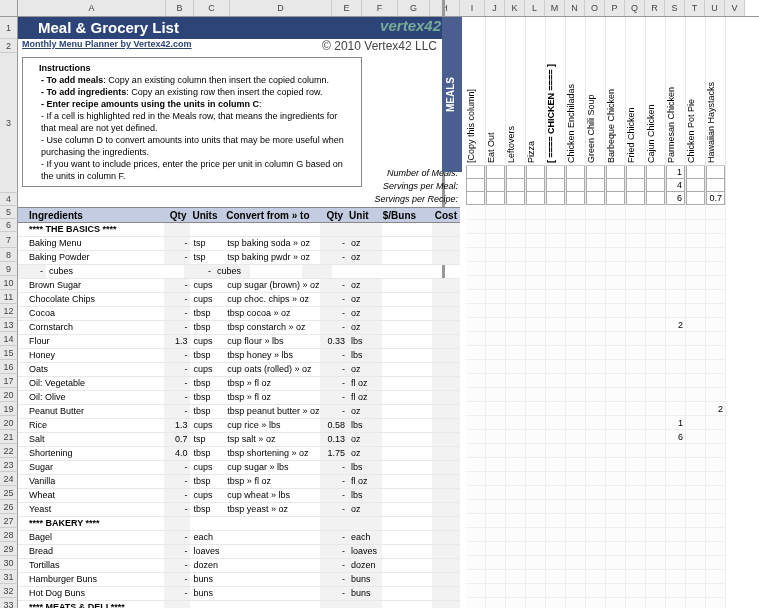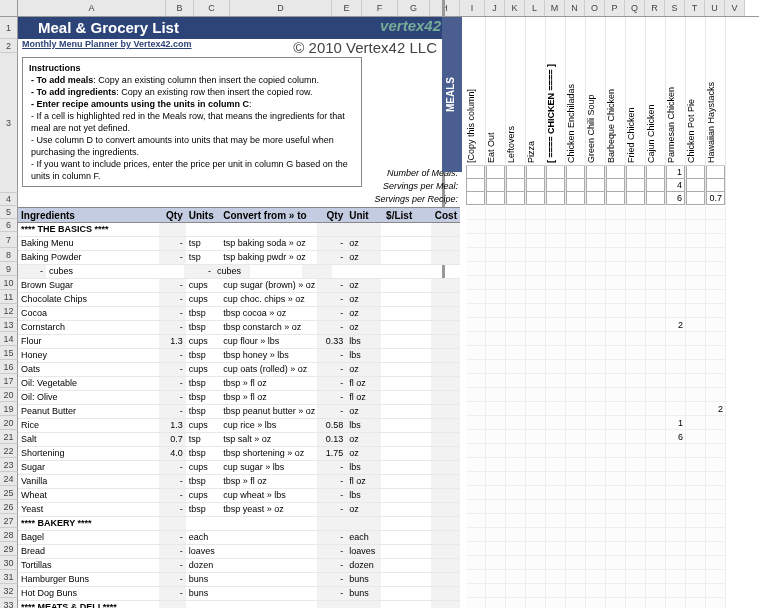--- a/index.html
+++ b/index.html
@@ -12,43 +12,43 @@
 .colh { background: #e8e8e8; border-right: 1px solid #ccc; text-align: center; font-size: 9px; color: #444; line-height: 17px; }
 .row-headers { position: absolute; left: 0; top: 17px; width: 18px; }
 .rowh { height: 14px; background: #e8e8e8; border-bottom: 1px solid #ccc; border-right: 1px solid #999; text-align: center; font-size: 9px; color: #444; line-height: 14px; }
 
 .content { position: absolute; left: 18px; top: 17px; right: 0; bottom: 0; }
 
 
 .title-bar { width: 425px; height: 22px; background: #2d4478; color: #fff; font-size: 15px; font-weight: bold; padding: 2px 20px; }
 .subtitle-row { width: 425px; height: 14px; display: flex; justify-content: space-between; }
 .planner-link { color: #2d4478; text-decoration: underline; font-size: 9px; font-weight: bold; padding-left: 4px; }
-.copyright { font-size: 15px; color: #444; padding-right: 6px; }
+.copyright { font-size: 12px; color: #444; padding-right: 6px; }
 .logo { position: absolute; right: 318px; top: 0; font-size: 15px; color: #7a9; font-style: italic; font-weight: bold; }
 
-.instructions-box { width: 340px; margin: 4px 0 0 4px; border: 1px solid #888; padding: 4px 6px; font-size: 9px; line-height: 12px; background: #fff; }
+.instructions-box { width: 340px; margin: 4px 0 0 4px; border: 1px solid #888; padding: 4px 16px; font-size: 9px; line-height: 12px; background: #fff; }
 .instructions-box .hdr { font-weight: bold; }
 .instructions-box ul { list-style: none; padding-left: 2px; }
 
 .info-labels { position: absolute; left: 350px; top: 150px; width: 90px; text-align: right; font-style: italic; font-size: 9px; line-height: 13px; }
 
 
 .meals-panel { position: absolute; left: 442px; top: 17px; }
 .meals-tab { background: #4a5e8f; color: #fff; font-weight: bold; font-size: 10px; writing-mode: vertical-rl; transform: rotate(180deg); padding: 6px 3px; position: absolute; left: 0; top: 0; height: 155px; width: 20px; text-align: center; }
 .meal-cols { display: flex; position: absolute; left: 24px; top: 0; }
 .meal-col { width: 20px; border-right: 1px solid #e8e8e8; }
 .meal-label { writing-mode: vertical-rl; transform: rotate(180deg); font-size: 9px; padding: 2px 0; height: 148px; text-align: left; white-space: nowrap; overflow: hidden; }
 .meal-label.bold { font-weight: bold; }
 .meal-boxes { border-top: 1px solid #ccc; }
 .meal-box { height: 13px; border: 1px solid #aaa; border-top: none; font-size: 9px; text-align: right; padding-right: 2px; line-height: 13px; }
 
 
 .ing-header { position: absolute; left: 0; top: 190px; width: 442px; height: 16px; background: #c3cce0; border-top: 1px solid #888; border-bottom: 1px solid #888; display: flex; font-weight: bold; font-size: 10px; }
 .ing-header > div { padding: 2px 3px; }
-.c-name { width: 148px; }
+.c-name { width: 148px; margin-left: 8px; }
 .c-qty { width: 28px; text-align: right; }
 .c-units { width: 36px; }
 .c-conv { width: 102px; }
 .c-qty2 { width: 30px; text-align: right; }
 .c-unit2 { width: 36px; }
 .c-punit { width: 36px; text-align: right; }
 .c-cost { width: 30px; text-align: right; margin-left: 16px; }
 
 
 .ing-rows { position: absolute; left: 0; top: 206px; width: 442px; }
@@ -161,21 +161,21 @@
       <div>Servings per Recipe:</div>
     </div>
 
     <div class="ing-header">
       <div class="c-name">Ingredients</div>
       <div class="c-qty">Qty</div>
       <div class="c-units">Units</div>
       <div class="c-conv">Convert from » to</div>
       <div class="c-qty2">Qty</div>
       <div class="c-unit2">Unit</div>
-      <div class="c-punit">$/List</div>
+      <div class="c-punit">$/Buns</div>
       <div class="c-cost">Cost</div>
     </div>
 
     <div class="ing-rows" id="ing-rows">
         <div class="ing-row section">
           <div class="c-name">**** THE BASICS ****</div>
           <div class="c-qty gray"></div>
           <div class="c-units"></div>
           <div class="c-conv"></div>
           <div class="c-qty2 gray"></div>

